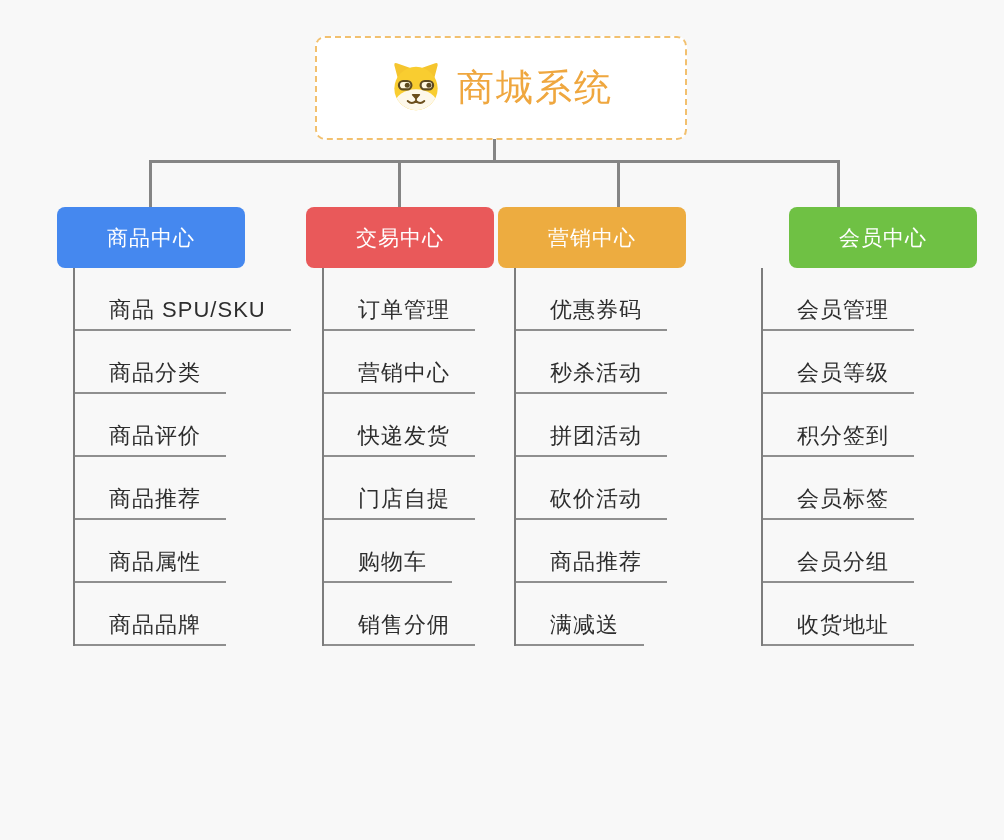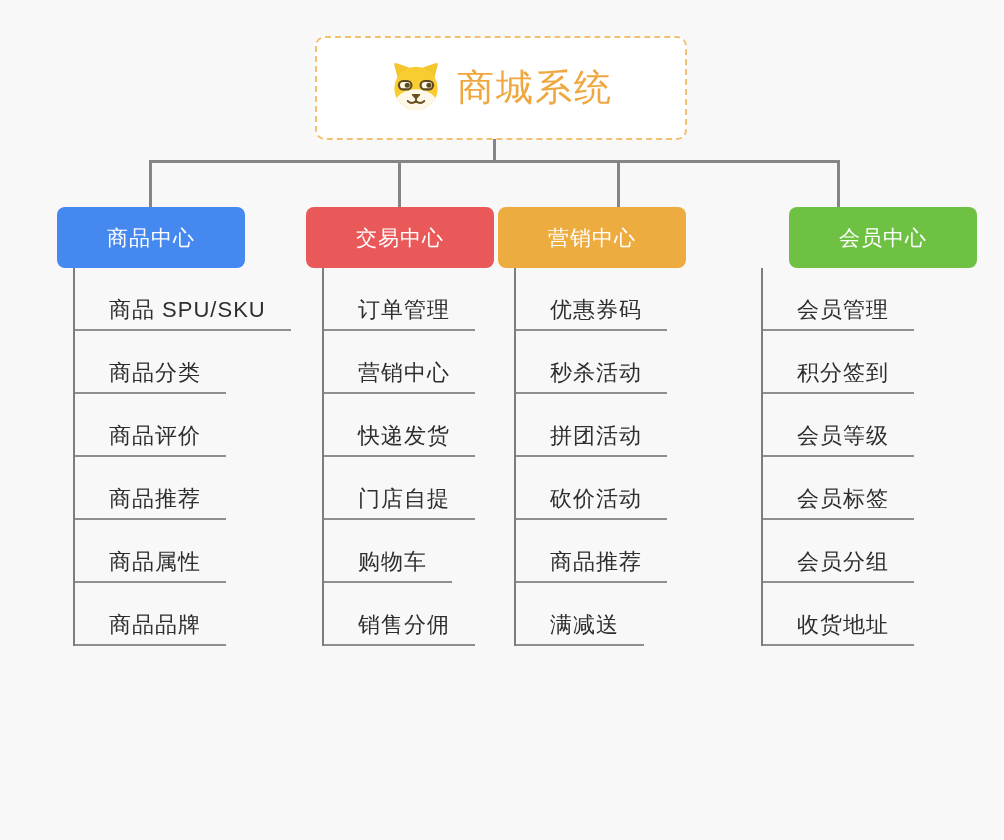--- a/index.html
+++ b/index.html
@@ -199,26 +199,26 @@
 
   <div class="branch">
     <div class="branch-header" style="background: rgb(111, 193, 68); margin-left: 44px;">
       <span class="branch-label">会员中心</span>
     </div>
     <div class="branch-children">
           <div class="branch-item">
             <span class="item-label">会员管理</span>
           </div>
           <div class="branch-item">
+            <span class="item-label">会员等级</span>
+          </div>
+          <div class="branch-item">
             <span class="item-label">积分签到</span>
           </div>
           <div class="branch-item">
-            <span class="item-label">会员等级</span>
-          </div>
-          <div class="branch-item">
             <span class="item-label">会员标签</span>
           </div>
           <div class="branch-item">
             <span class="item-label">会员分组</span>
           </div>
           <div class="branch-item">
             <span class="item-label">收货地址</span>
           </div>
         </div>
   </div>

